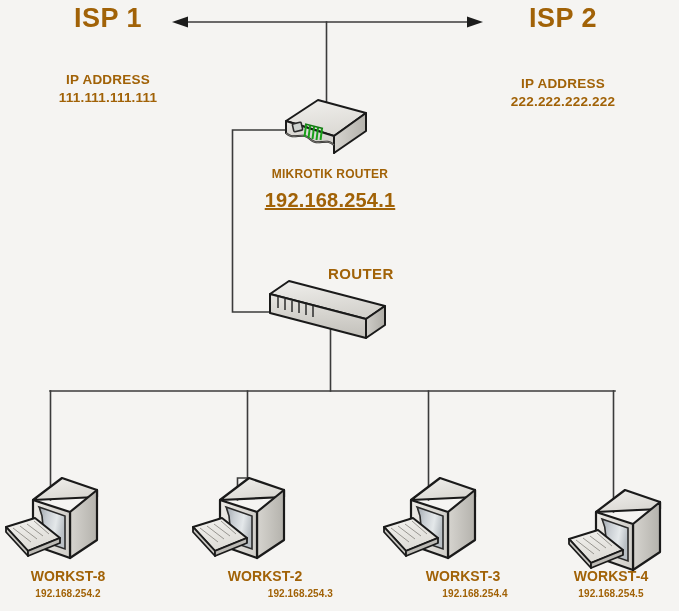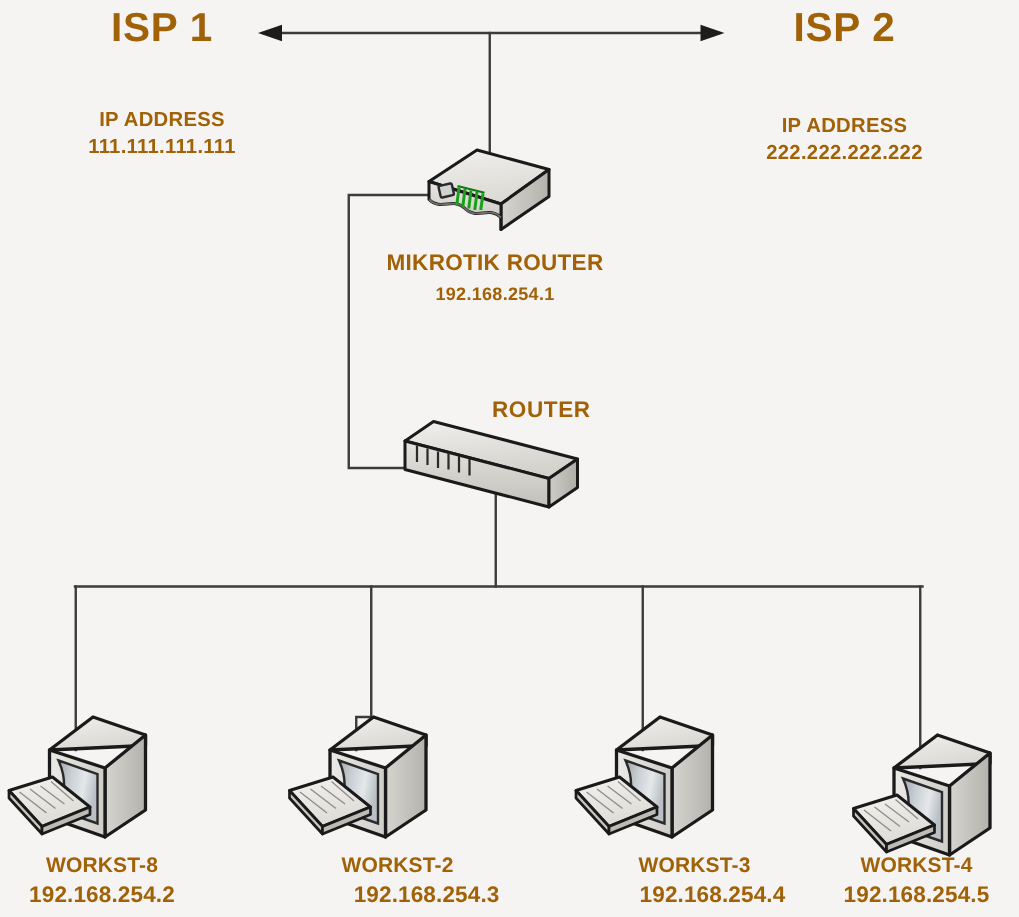--- a/index.html
+++ b/index.html
@@ -40,37 +40,38 @@
   .isp-title {
     font-size: 27px;
     letter-spacing: 0.5px;
   }
   .isp-sub {
     font-size: 13.5px;
     letter-spacing: 0.2px;
     margin-top: 28px;
   }
   .node-name {
-    font-size: 15px;
-    letter-spacing: 0.2px;
-  }
-  .node-ip {
     font-size: 12px;
     letter-spacing: 0.2px;
+  }
+  .node-ip {
+    font-size: 20px;
+    letter-spacing: 0.2px;
+    text-decoration: underline;
   }
   .switch-name {
     font-size: 15px;
     letter-spacing: 0.4px;
   }
   .ws-name {
     font-size: 14px;
     letter-spacing: 0.1px;
   }
   .ws-ip {
-    font-size: 15px;
+    font-size: 10px;
     letter-spacing: 0.1px;
   }
 </style>
 </head>
 <body>
 
 <div id="diagram-root">
 
   <svg class="diagram" viewBox="0 0 679 611">
     <defs>

